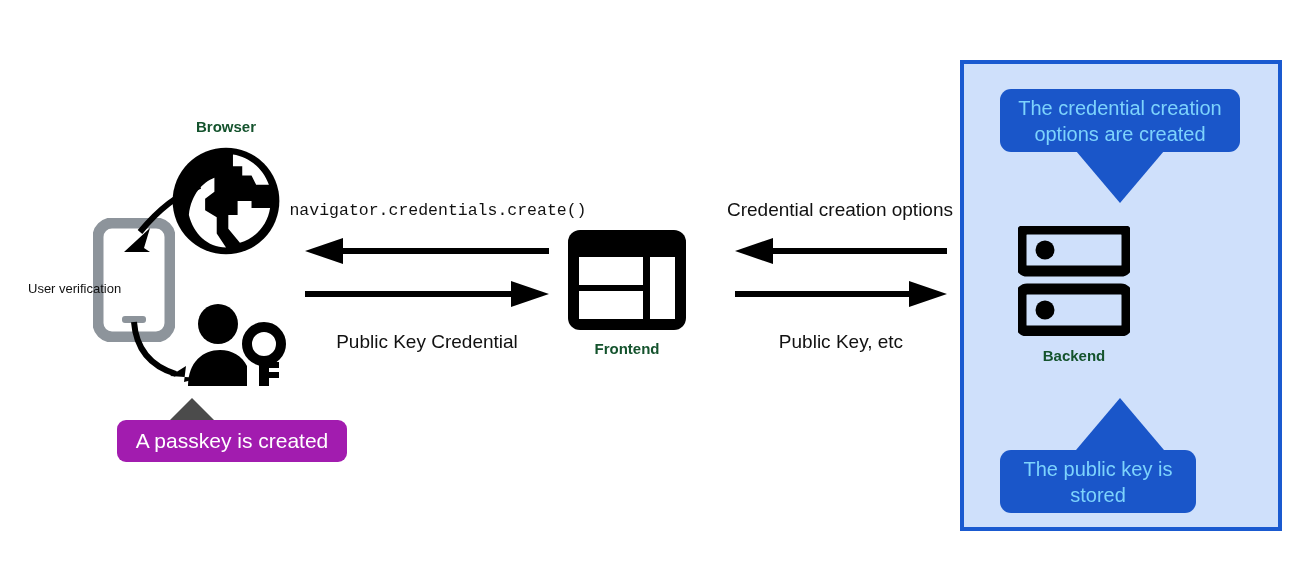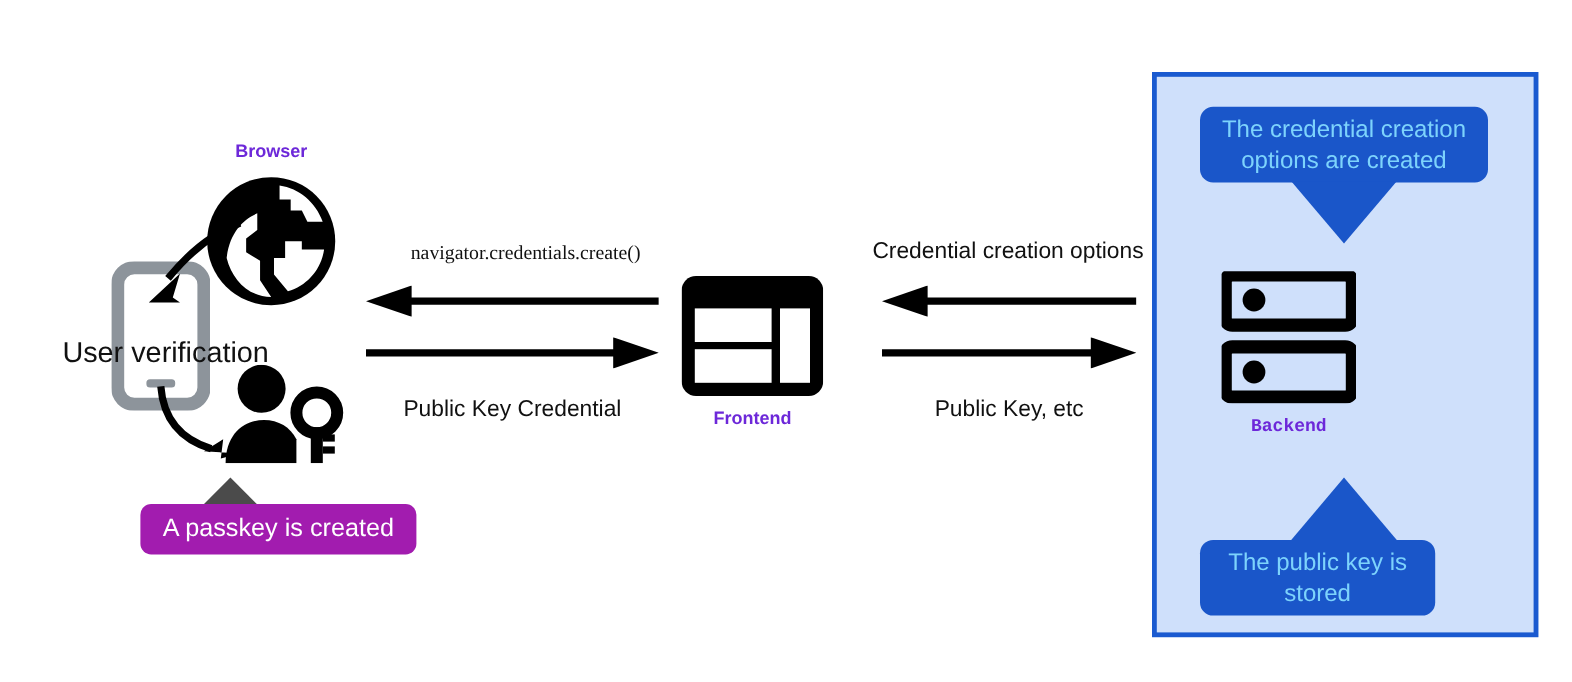--- a/index.html
+++ b/index.html
@@ -17,34 +17,34 @@
     background: #ffffff;
     overflow: hidden;
   }
   .abs { position: absolute; }
 
   
   .lbl-bold {
     font-family: "Liberation Sans", sans-serif;
     font-weight: bold;
     font-size: 15px;
-    color: #6d28d9;
+    color: #14532d;
     text-align: center;
     white-space: nowrap;
   }
   .lbl-plain {
     font-family: "Liberation Sans", sans-serif;
     font-weight: normal;
     font-size: 19px;
     color: #111111;
     text-align: center;
     white-space: nowrap;
   }
   .lbl-mono {
-    font-family: Liberation Serif, serif;
+    font-family: Liberation Mono, monospace;
     font-weight: normal;
     font-size: 16.5px;
     color: #111111;
     text-align: center;
     white-space: nowrap;
     letter-spacing: 0px;
   }
 
   
   .backend-panel {
@@ -112,21 +112,21 @@
   <div class="abs callout-tip tip-down" style="left:1076px; top:151px;"></div>
 
   <div class="abs" style="left:1018px; top:226px; width:112px; height:110px;">
     <svg width="112" height="110" viewBox="0 0 112 110">
       <rect x="3" y="3" width="106" height="42" rx="6" ry="6" fill="none" stroke="#000" stroke-width="11"></rect>
       <circle cx="27" cy="24" r="9.5" fill="#000"></circle>
       <rect x="3" y="63" width="106" height="42" rx="6" ry="6" fill="none" stroke="#000" stroke-width="11"></rect>
       <circle cx="27" cy="84" r="9.5" fill="#000"></circle>
     </svg>
   </div>
-  <div class="abs lbl-bold" style="left:1018px; top:347px; width:112px;font-family:Liberation Mono, monospace;">
+  <div class="abs lbl-bold" style="left:1018px; top:347px; width:112px;">
     <span>Backend</span>
   </div>
 
   <div class="abs callout-tip tip-up" style="left:1076px; top:398px;"></div>
   <div class="abs callout" style="left:1000px; top:450px; width:196px; height:63px;">
     <span>The public key is stored</span>
   </div>
 
   <div class="abs lbl-bold" style="left:165px; top:118px; width:122px;">
     <span>Browser</span>
@@ -148,21 +148,21 @@
     </svg>
   </div>
 
   <div class="abs" style="left:100px; top:180px; width:110px; height:95px;">
     <svg width="110" height="95" viewBox="0 0 110 95">
       <path d="M100 6 C78 14 58 30 40 52" fill="none" stroke="#000" stroke-width="6"></path>
       <polygon points="24,72 50,48 44,68 50,72" fill="#000"></polygon>
     </svg>
   </div>
 
-  <div class="abs lbl-plain" style="left:52px; top:281px; width:150px; text-align:left; font-size:24px;">
+  <div class="abs lbl-plain" style="left:28px; top:281px; width:150px; text-align:left; font-size:13px;">
     <span>User verification</span>
   </div>
 
   <div class="abs" style="left:128px; top:320px; width:100px; height:80px;">
     <svg width="100" height="80" viewBox="0 0 100 80">
       <path d="M6 2 C8 28 22 46 48 54" fill="none" stroke="#000" stroke-width="6"></path>
       <polygon points="72,58 42,56 58,46 56,62" fill="#000"></polygon>
     </svg>
   </div>
 

